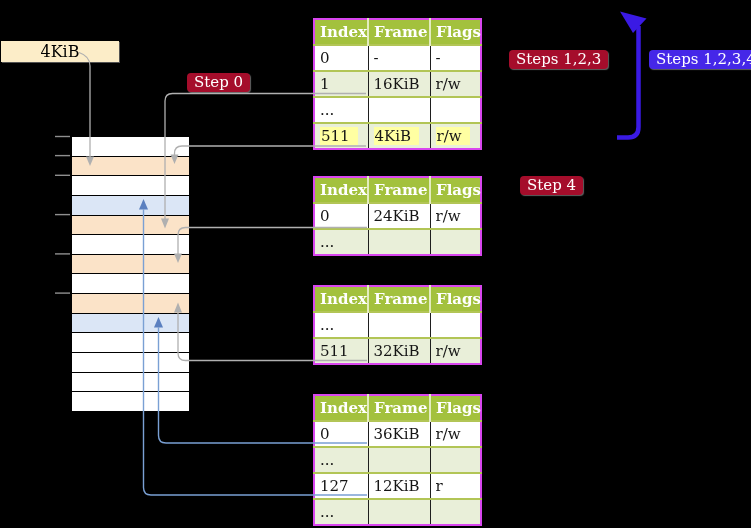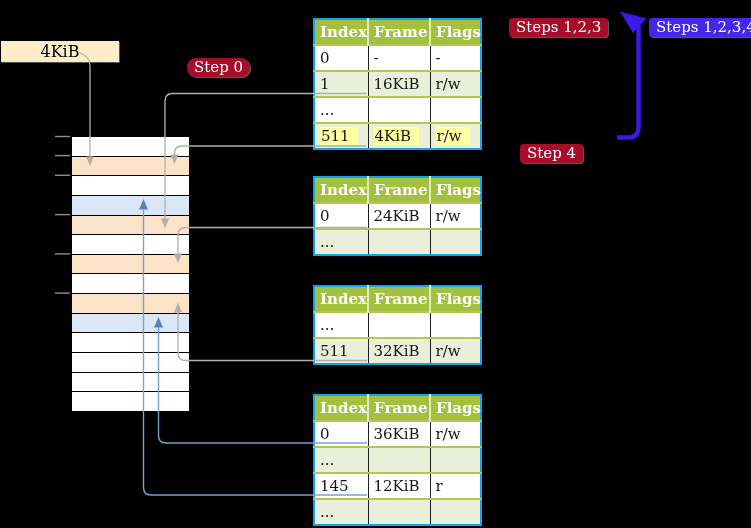--- a/index.html
+++ b/index.html
@@ -7,24 +7,25 @@
     width:751px;height:528px;background:#000;overflow:hidden;position:relative;
     font-family:"DejaVu Serif","Liberation Serif",serif;
   }
   .canvas{position:absolute;inset:0;width:751px;height:528px;}
 
   
   .badge{
     position:absolute;z-index:20;color:#fff;font-size:15px;line-height:16px;
     padding:1px 7px 2px 7px;border-radius:4px;white-space:nowrap;
     box-shadow:1px 1px 1px rgba(255,255,255,.38);
+    margin-top:32px;
   }
   .badge.red{background:#a50d2b;}
   .badge.blue{background:#4527e8;}
-  #badge-step0{left:187px;top:58px;border-radius:9px;}
+  #badge-step0{left:187px;top:41px;}
   #badge-steps123{left:509px;top:18px;}
   #badge-steps1234{left:649px;top:18px;}
   #badge-step4{left:520px;top:144px;}
 
   .mem-label{
     position:absolute;z-index:2;left:1px;top:41px;width:118px;height:21px;
     background:#fcedc8;color:#000;text-align:center;font-size:16px;line-height:21px;
     box-shadow:1px 1px 0 rgba(150,150,150,.55);
   }
 
@@ -36,21 +37,21 @@
   .stack .row{flex:1;border-bottom:1px solid #000;}
   .stack .row:last-child{border-bottom:none;}
   .stack .row.free{background:#ffffff;}
   .stack .row.page-table{background:#fbe3c8;}
   .stack .row.page{background:#dbe6f6;}
 
   
   table.ptable{
     position:absolute;z-index:1;left:313px;width:167px;table-layout:fixed;
     border-collapse:collapse;background:#fff;font-size:15px;color:#151515;
-    border:2px solid #0ea5e9;
+    border:2px solid #d946ef;
   }
   #t1{top:18px;} #t2{top:176px;} #t3{top:285px;} #t4{top:394px;}
   .ptable th{
     background:#a3c13d;color:#fff;font-weight:bold;text-align:left;
     height:22px;padding:1px 0 1px 5px;font-size:15px;
     border-right:2px solid #e3ecc0;
   }
   .ptable th:last-child{border-right:none;}
   .ptable td{
     height:24px;padding:0 0 0 5px;border-top:2px solid #b2c556;
@@ -201,21 +202,21 @@
         <td>0</td>
         <td>36KiB</td>
         <td>r/w</td>
       </tr>
       <tr class="shade">
         <td>...</td>
         <td></td>
         <td></td>
       </tr>
       <tr>
-        <td>145</td>
+        <td>127</td>
         <td>12KiB</td>
         <td>r</td>
       </tr>
       <tr class="shade">
         <td>...</td>
         <td></td>
         <td></td>
       </tr>
     </tbody>
   </table>

